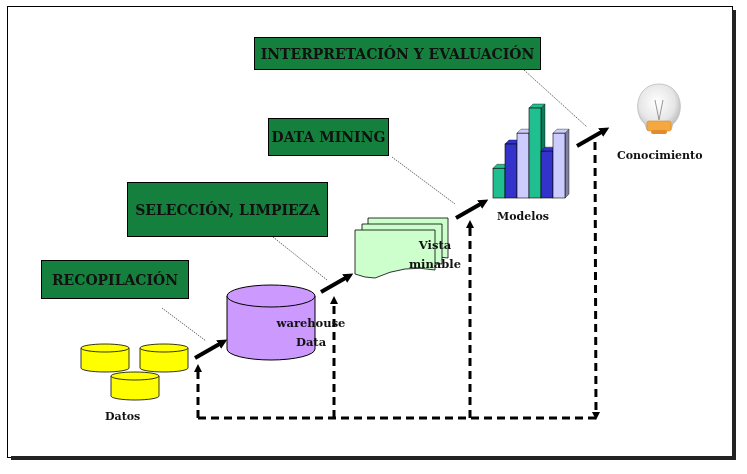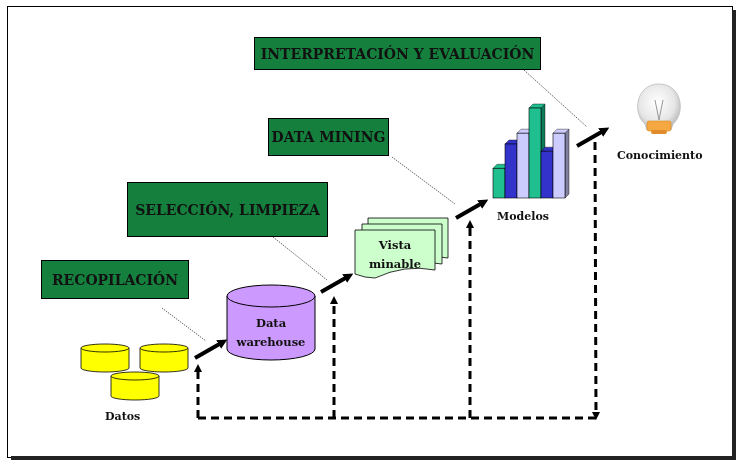--- a/index.html
+++ b/index.html
@@ -3,21 +3,21 @@
 <meta charset="utf-8">
 <style>
   html,body{margin:0;padding:0;background:#fff;}
   body{width:747px;height:474px;position:relative;overflow:hidden;font-family:"DejaVu Serif","Liberation Serif",serif;}
   #canvas{position:absolute;left:0;top:0;}
   .frame{position:absolute;left:7px;top:6px;width:724px;height:450px;border:1px solid #000;background:#fff;}
   .shadow-r{position:absolute;left:732px;top:10px;width:4px;height:450px;background:#222;}
   .shadow-b{position:absolute;left:11px;top:456px;width:725px;height:4px;background:#222;}
   .box{position:absolute;border:1px solid #000;background:#15803d;font-weight:bold;font-size:14px;color:#111;display:flex;align-items:center;justify-content:center;text-align:center;line-height:24px;box-sizing:border-box;}
   .lbl{position:absolute;font-weight:bold;font-size:11px;color:#111;}
-  .inner{position:absolute;font-weight:bold;font-size:11.5px;color:#111;text-align:center;line-height:19px;}
+  .inner{position:absolute;font-weight:bold;font-size:11.5px;color:#111;text-align:center;line-height:19px;padding-left:40px;}
 </style>
 </head>
 <body>
 
 <div class="frame"></div>
 <div class="shadow-r"></div>
 <div class="shadow-b"></div>
 
 <svg id="canvas" width="747" height="474">
   <defs>
@@ -109,21 +109,21 @@
 </div>
 <div class="box" style="left:268px;top:118px;width:121px;height:38px;">
   <span>DATA MINING</span>
 </div>
 <div class="box" style="left:254px;top:37px;width:287px;height:33px;">
   <span>INTERPRETACIÓN Y EVALUACIÓN</span>
 </div>
 
 <div class="lbl" style="left:105px;top:410px;width:56px;">Datos</div>
 <div class="inner" style="left:227px;top:314px;width:88px;">
+  <div>warehouse</div>
   <div>Data</div>
-  <div>warehouse</div>
 </div>
 <div class="inner" style="left:355px;top:236px;width:80px;">
   <div>Vista</div>
   <div>minable</div>
 </div>
 <div class="lbl" style="left:497px;top:210px;width:70px;">Modelos</div>
 <div class="lbl" style="left:617px;top:149px;width:90px;">Conocimiento</div>
 
 </body></html>

